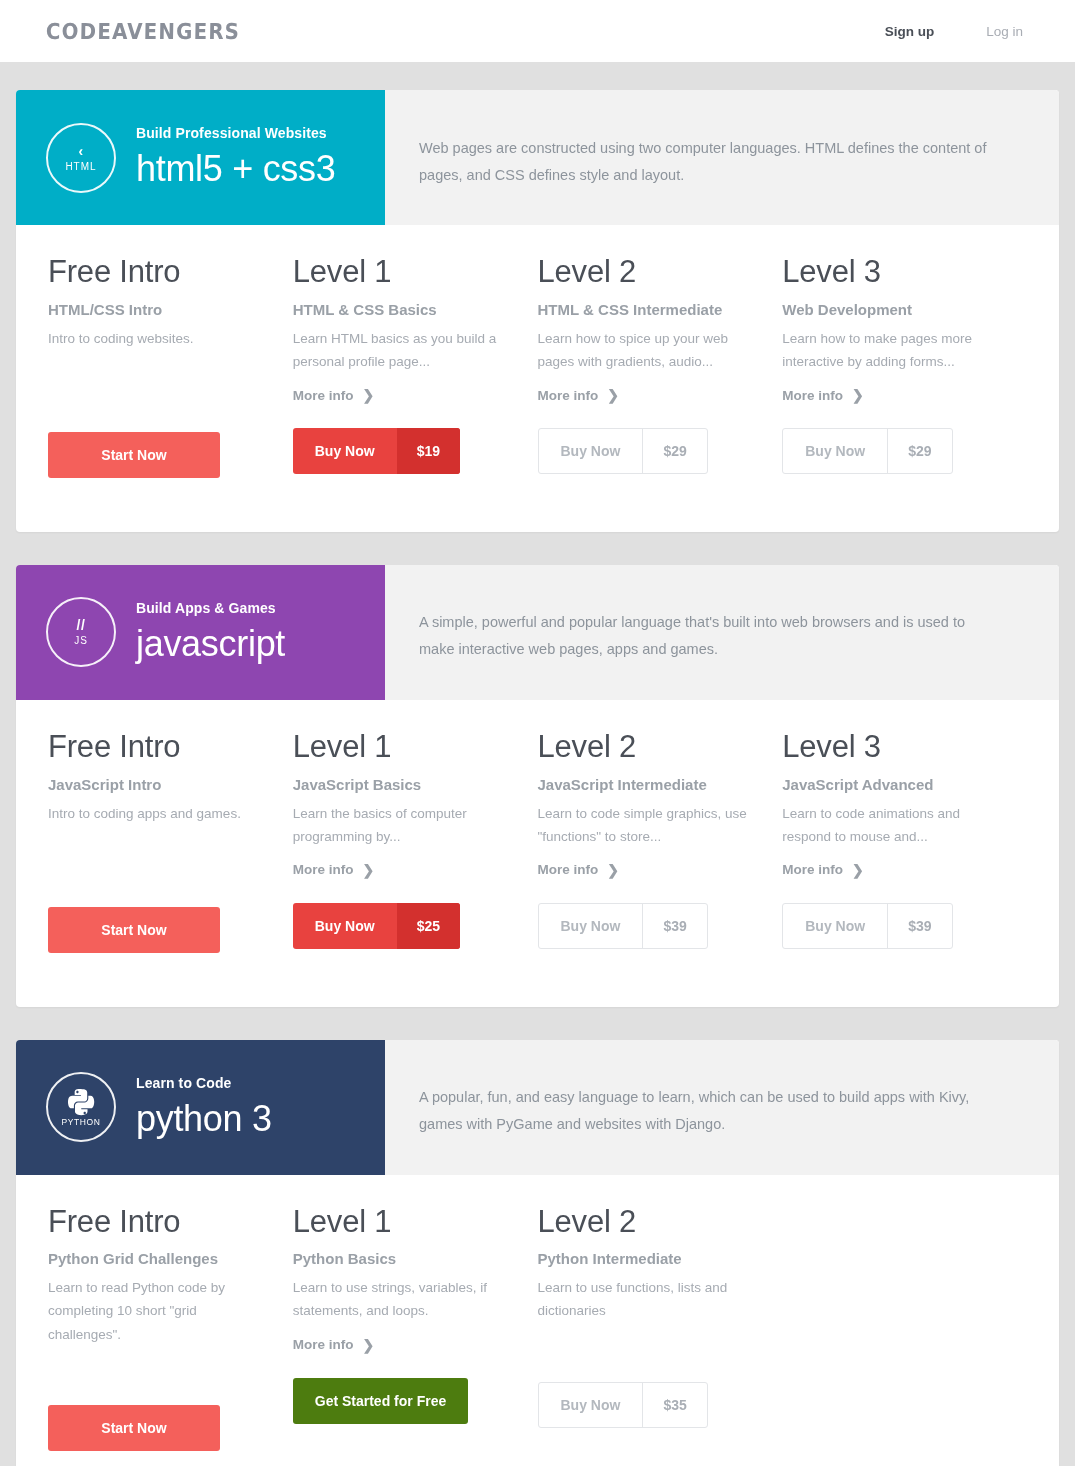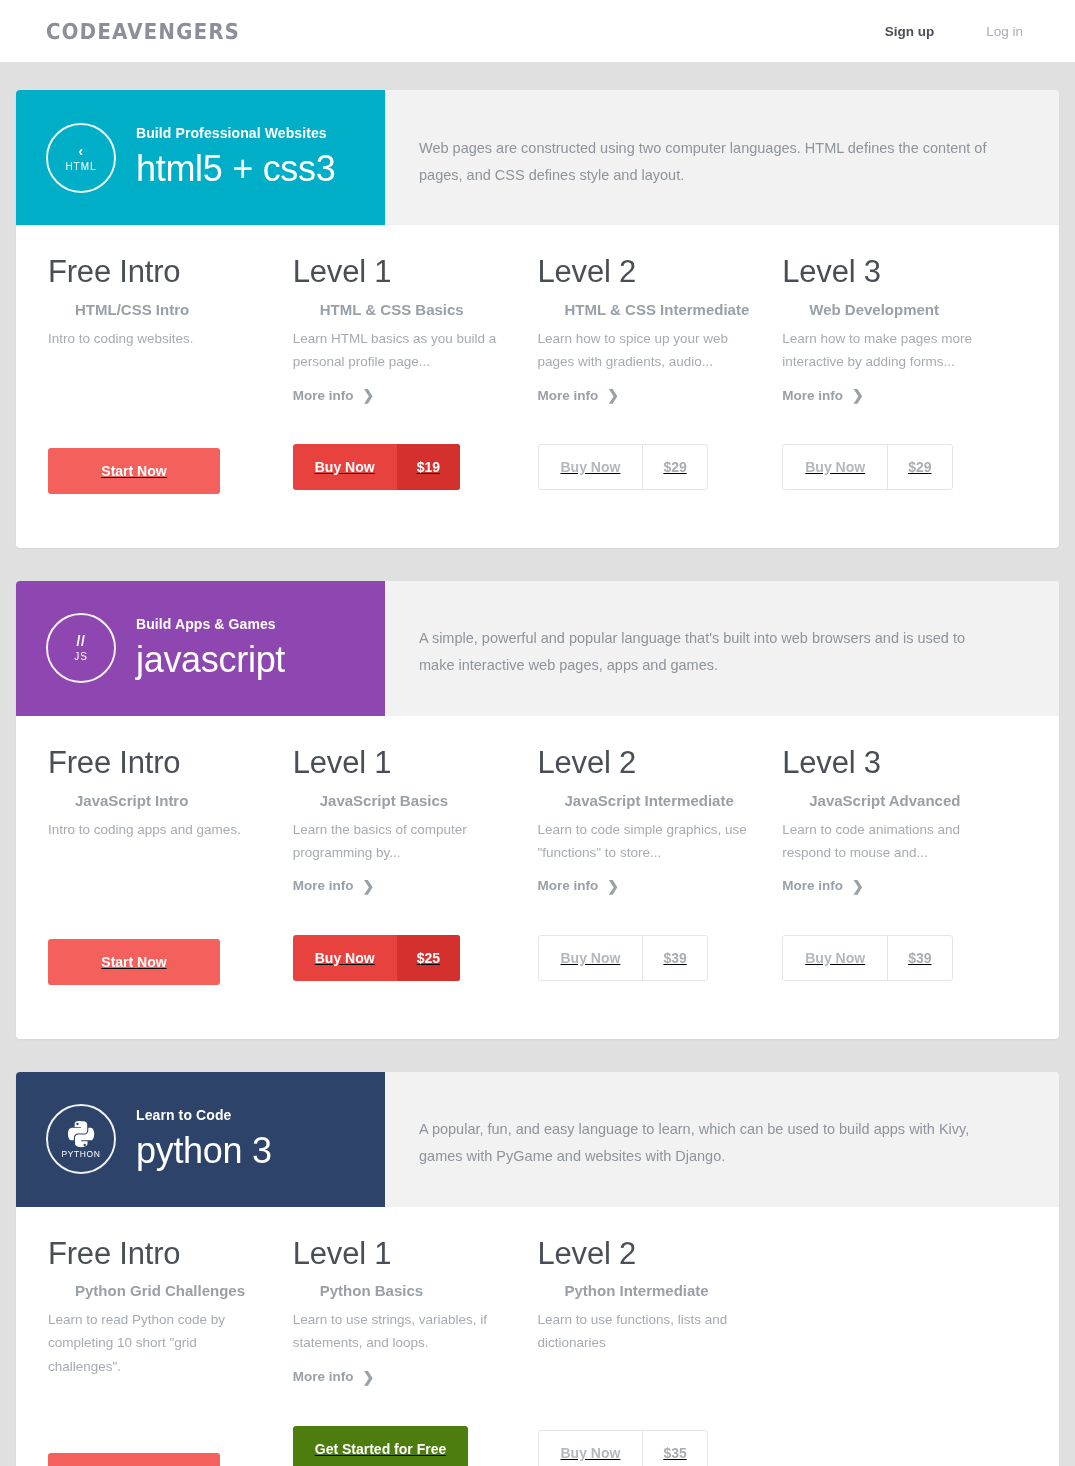--- a/index.html
+++ b/index.html
@@ -130,21 +130,20 @@
     color: #4a4f57;
     letter-spacing: -0.2px;
     line-height: 1.25;
     margin-bottom: 9px;
   }
   .course .subtitle {
     font-size: 15px;
     color: #9aa0a7;
     font-weight: bold;
     margin-bottom: 9px;
-    margin-left: 27px;
   }
   .course .blurb {
     font-size: 13.5px;
     color: #a6abb2;
     line-height: 1.72;
     min-height: 46px;
   }
   .more-info {
     display: inline-flex;
     align-items: center;
@@ -154,21 +153,21 @@
     color: #9aa0a7;
     text-decoration: none;
     min-height: 18px;
   }
   .more-info .chev {
     margin-left: 9px;
     font-size: 14px;
     line-height: 1;
     font-weight: bold;
   }
-  .btn-row { margin-top: 40px; display: flex; text-decoration: underline; }
+  .btn-row { margin-top: 24px; display: flex; }
 
   .btn {
     display: inline-flex;
     align-items: stretch;
     border-radius: 3px;
     overflow: hidden;
     font-size: 14px;
     font-weight: bold;
     text-decoration: none;
     cursor: pointer;

